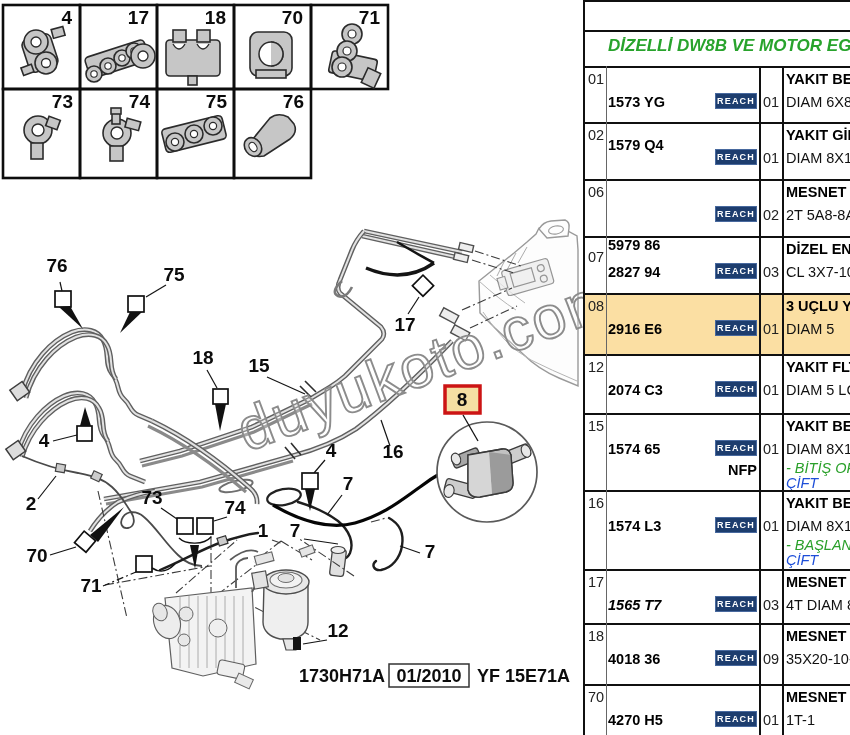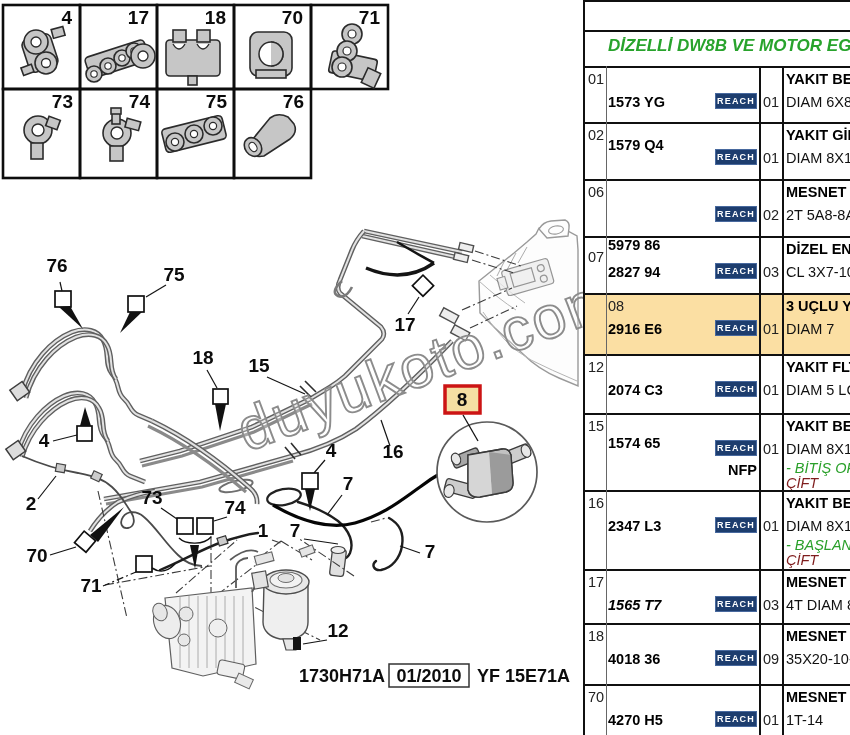--- a/index.html
+++ b/index.html
@@ -24,21 +24,21 @@
 #tbl .vline{position:absolute;width:2px;background:#101010;}
 .cellref{position:absolute;left:5px;font-size:14.5px;color:#222;}
 .part{position:absolute;left:25px;font-size:14.5px;font-weight:bold;color:#000;}
 .reach{position:absolute;left:132px;width:40px;height:14px;background:#1d3d6e;
   border:1px solid #48699e;color:#fff;font-size:9px;font-weight:bold;
   letter-spacing:1.2px;text-align:center;line-height:14px;}
 .qty{position:absolute;left:180px;font-size:14.5px;color:#222;}
 .d1{position:absolute;left:203px;font-size:14.5px;font-weight:bold;white-space:nowrap;color:#000;}
 .d2{position:absolute;left:203px;font-size:14.5px;white-space:nowrap;color:#111;}
 .d3{position:absolute;left:203px;font-size:14.5px;font-style:italic;white-space:nowrap;color:#2aa02a;}
-.d4{position:absolute;left:203px;font-size:14.5px;font-style:italic;color:#7f1d1d;}
+.d4{position:absolute;left:203px;font-size:14.5px;font-style:italic;color:#1d4ed8;}
 .nfp{position:absolute;left:120px;width:54px;text-align:right;font-size:14.5px;font-weight:bold;color:#000;}
 </style>
 </head>
 <body>
 <div id="page">
 
 <svg id="diag" width="583" height="735" viewBox="0 0 583 735" style="position:absolute;left:0;top:0;">
 
 <g>
 </g>
@@ -521,52 +521,52 @@
 <div style="position:absolute;left:0;top:236px;width:400px;height:57px;border-top:2px solid #101010;">
 <span class="cellref" style="top:11px;">07</span>
 <span class="part" style="top:26px;">2827 94</span>
 <span class="reach" style="top:25px;">REACH</span>
 <span class="qty" style="top:26px;">03</span>
 <span class="d1" style="top:3px;">DİZEL ENJEKTOR BORUSU</span>
 <span class="d2" style="top:26px;">CL 3X7-10X12-8X10</span>
 </div>
 
 <div style="position:absolute;left:0;top:293px;width:400px;height:61px;background:#fbdfa3;border-top:2px solid #101010;">
-<span class="cellref" style="top:3px;margin-left:20px;">08</span>
+<span class="cellref" style="top:3px;">08</span>
 <span class="part" style="top:26px;">2916 E6</span>
 <span class="reach" style="top:25px;">REACH</span>
 <span class="qty" style="top:26px;">01</span>
 <span class="d1" style="top:3px;">3 UÇLU YAKIT BORUSU</span>
-<span class="d2" style="top:26px;">DIAM 7</span>
+<span class="d2" style="top:26px;">DIAM 5</span>
 </div>
 
 <div style="position:absolute;left:0;top:354px;width:400px;height:59px;border-top:2px solid #101010;">
 <span class="cellref" style="top:3px;">12</span>
 <span class="part" style="top:26px;">2074 C3</span>
 <span class="reach" style="top:25px;">REACH</span>
 <span class="qty" style="top:26px;">01</span>
 <span class="d1" style="top:3px;">YAKIT FLTR.BORUSU</span>
 <span class="d2" style="top:26px;">DIAM 5 LG 160</span>
 </div>
 
 <div style="position:absolute;left:0;top:413px;width:400px;height:77px;border-top:2px solid #101010;">
 <span class="cellref" style="top:3px;">15</span>
-<span class="part" style="top:20px;">1574 65</span>
+<span class="part" style="top:26px;">1574 65</span>
 <span class="reach" style="top:25px;">REACH</span>
 <span class="qty" style="top:26px;">01</span>
 <span class="d1" style="top:3px;">YAKIT BESLEME BORUSU</span>
 <span class="d2" style="top:26px;">DIAM 8X10 LG 1042</span>
 <span class="d3" style="top:45px;">- BİTİŞ OPSİYONU</span>
 <span class="d4" style="top:60px;">ÇİFT</span>
 <span class="nfp" style="top:47px;">NFP</span>
 </div>
 
 <div style="position:absolute;left:0;top:490px;width:400px;height:79px;border-top:2px solid #101010;">
 <span class="cellref" style="top:3px;">16</span>
-<span class="part" style="top:26px;">2347 L3</span>
+<span class="part" style="top:26px;">1574 L3</span>
 <span class="reach" style="top:25px;">REACH</span>
 <span class="qty" style="top:26px;">01</span>
 <span class="d1" style="top:3px;">YAKIT BESLEME BORUSU</span>
 <span class="d2" style="top:26px;">DIAM 8X10 LG 1042</span>
 <span class="d3" style="top:45px;">- BAŞLANGIÇ OPSİYONU</span>
 <span class="d4" style="top:60px;">ÇİFT</span>
 </div>
 
 <div style="position:absolute;left:0;top:569px;width:400px;height:54px;border-top:2px solid #101010;">
 <span class="cellref" style="top:3px;">17</span>
@@ -585,16 +585,16 @@
 <span class="d1" style="top:3px;">MESNET AGRAFI</span>
 <span class="d2" style="top:26px;">35X20-10-12</span>
 </div>
 
 <div style="position:absolute;left:0;top:684px;width:400px;height:52px;border-top:2px solid #101010;">
 <span class="cellref" style="top:3px;">70</span>
 <span class="part" style="top:26px;">4270 H5</span>
 <span class="reach" style="top:25px;">REACH</span>
 <span class="qty" style="top:26px;">01</span>
 <span class="d1" style="top:3px;">MESNET AGRAFI</span>
-<span class="d2" style="top:26px;">1T-14</span>
+<span class="d2" style="top:26px;">1T-1</span>
 </div>
 </div>
 </div>
 
 </body></html>

